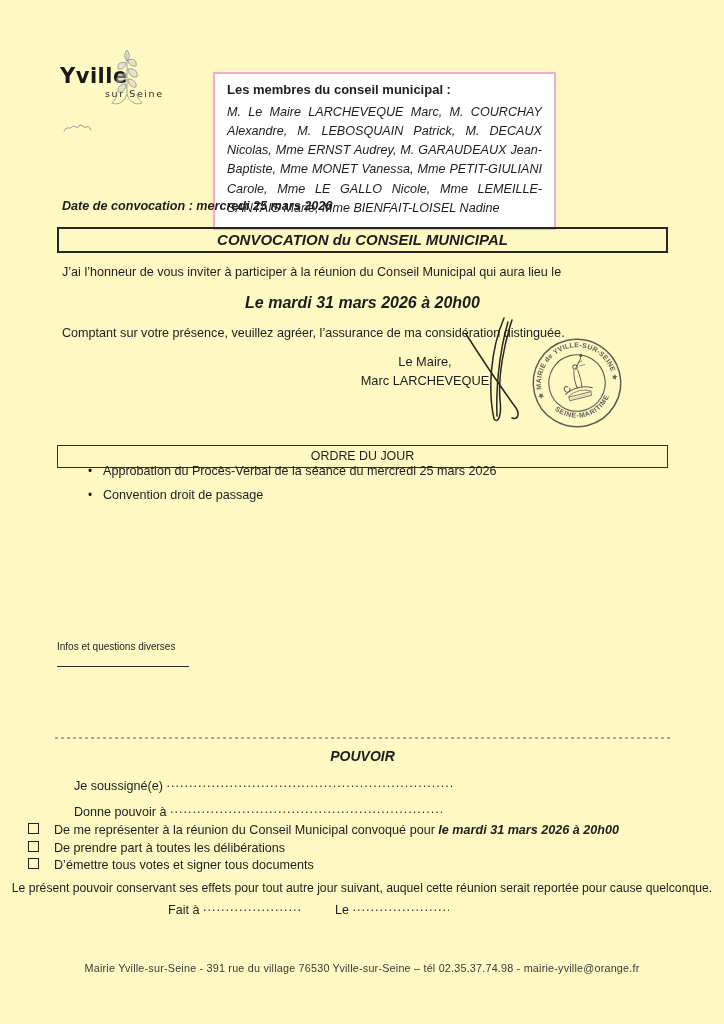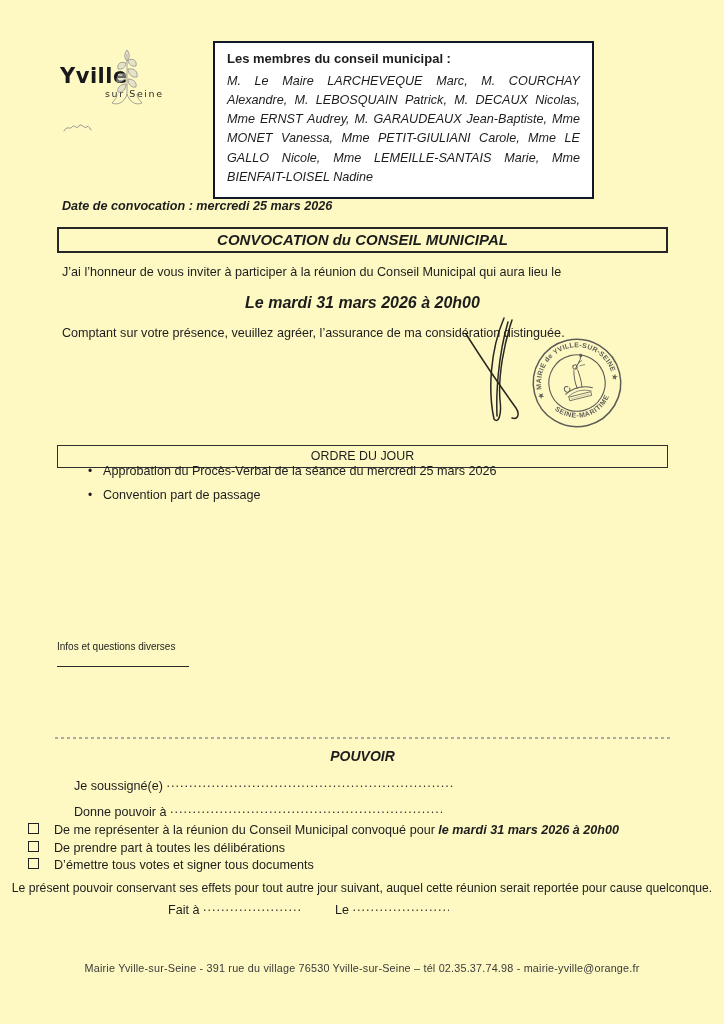--- a/index.html
+++ b/index.html
@@ -7,21 +7,21 @@
     position:relative;width:724px;height:1024px;background:#fef9c3;
     font-family:"Liberation Sans",sans-serif;color:#1d1d1d;overflow:hidden;
   }
   .abs{position:absolute;}
 
   
   .logo-title{font-family:"DejaVu Sans",sans-serif;font-weight:bold;font-size:21px;letter-spacing:.5px;color:#191919;}
   .logo-sub{font-family:"DejaVu Sans",sans-serif;font-size:9.5px;letter-spacing:1.6px;color:#2a2a2a;margin-left:45px;}
 
   
-  .members-box{left:213px;top:41px;width:381px;border:2px solid #0f172a;
+  .members-box{left:213px;top:72px;width:343px;border:2px solid #f9a8d4;
     padding:8px 12px 10px 12px;box-sizing:border-box;background:#fff;}
   .members-title{font-size:13px;font-weight:bold;margin-bottom:6px;}
   .members-body{font-size:12.6px;font-style:italic;text-align:justify;line-height:1.52;}
 
   .date-line{left:62px;top:199px;font-size:12.6px;font-weight:bold;font-style:italic;}
 
   .convocation-box{left:57px;top:227px;width:611px;height:26px;border:2px solid #262626;
     box-sizing:border-box;text-align:center;line-height:22px;
     font-size:15px;font-weight:bold;font-style:italic;}
 
@@ -106,20 +106,24 @@
   </div>
 
   <div class="abs date-line">Date de convocation : mercredi 25 mars 2026</div>
   <div class="abs intro">J’ai l’honneur de vous inviter à participer à la réunion du Conseil Municipal qui aura lieu le</div>
   <div class="abs convocation-box">
     <span>CONVOCATION du CONSEIL MUNICIPAL</span>
   </div>
   <div class="abs meeting-date">Le mardi 31 mars 2026 à 20h00</div>
   <div class="abs closing">Comptant sur votre présence, veuillez agréer, l’assurance de ma considération distinguée.</div>
 
+  <div class="abs sig-block">
+    <div>Le Maire,</div>
+    <div>Marc LARCHEVEQUE</div>
+  </div>
 
   <svg class="abs stamp" viewBox="0 0 100 100">
     <defs>
       <path id="sealTop" d="M 12,54 A 38.2,38.2 0 1 1 88,54"></path>
       <path id="sealBot" d="M 14,58.5 A 37,37 0 0 0 86,58.5"></path>
     </defs>
     <circle cx="50" cy="50" r="46.5" fill="none" stroke="#474747" stroke-width="1.6"></circle>
     <circle cx="50" cy="50" r="30" fill="none" stroke="#474747" stroke-width="1.2"></circle>
     <text font-family="Liberation Sans, sans-serif" font-size="7.4" font-weight="bold" fill="#474747" letter-spacing="0.3" text-anchor="middle">
       <textPath href="#sealTop" startOffset="50%">★ MAIRIE de YVILLE-SUR-SEINE ★</textPath>
@@ -153,21 +157,21 @@
   <div class="abs ordre-box">
     <span>ORDRE DU JOUR</span>
   </div>
   <div class="abs bullets">
     <div class="bullet-row">
       <span class="bullet-glyph">•</span>
       <span>Approbation du Procès-Verbal de la séance du mercredi 25 mars 2026</span>
     </div>
     <div class="bullet-row">
       <span class="bullet-glyph">•</span>
-      <span>Convention part de passage</span>
+      <span>Convention droit de passage</span>
     </div>
   </div>
   <div class="abs infos">Infos et questions diverses</div>
 
   <div class="abs separator"></div>
   <div class="abs pouvoir-title">POUVOIR</div>
 
   <div class="abs fill-line line-js">
     <span>Je soussigné(e) </span><span class="dots dots-js">..........................................................................................</span>
   </div>

